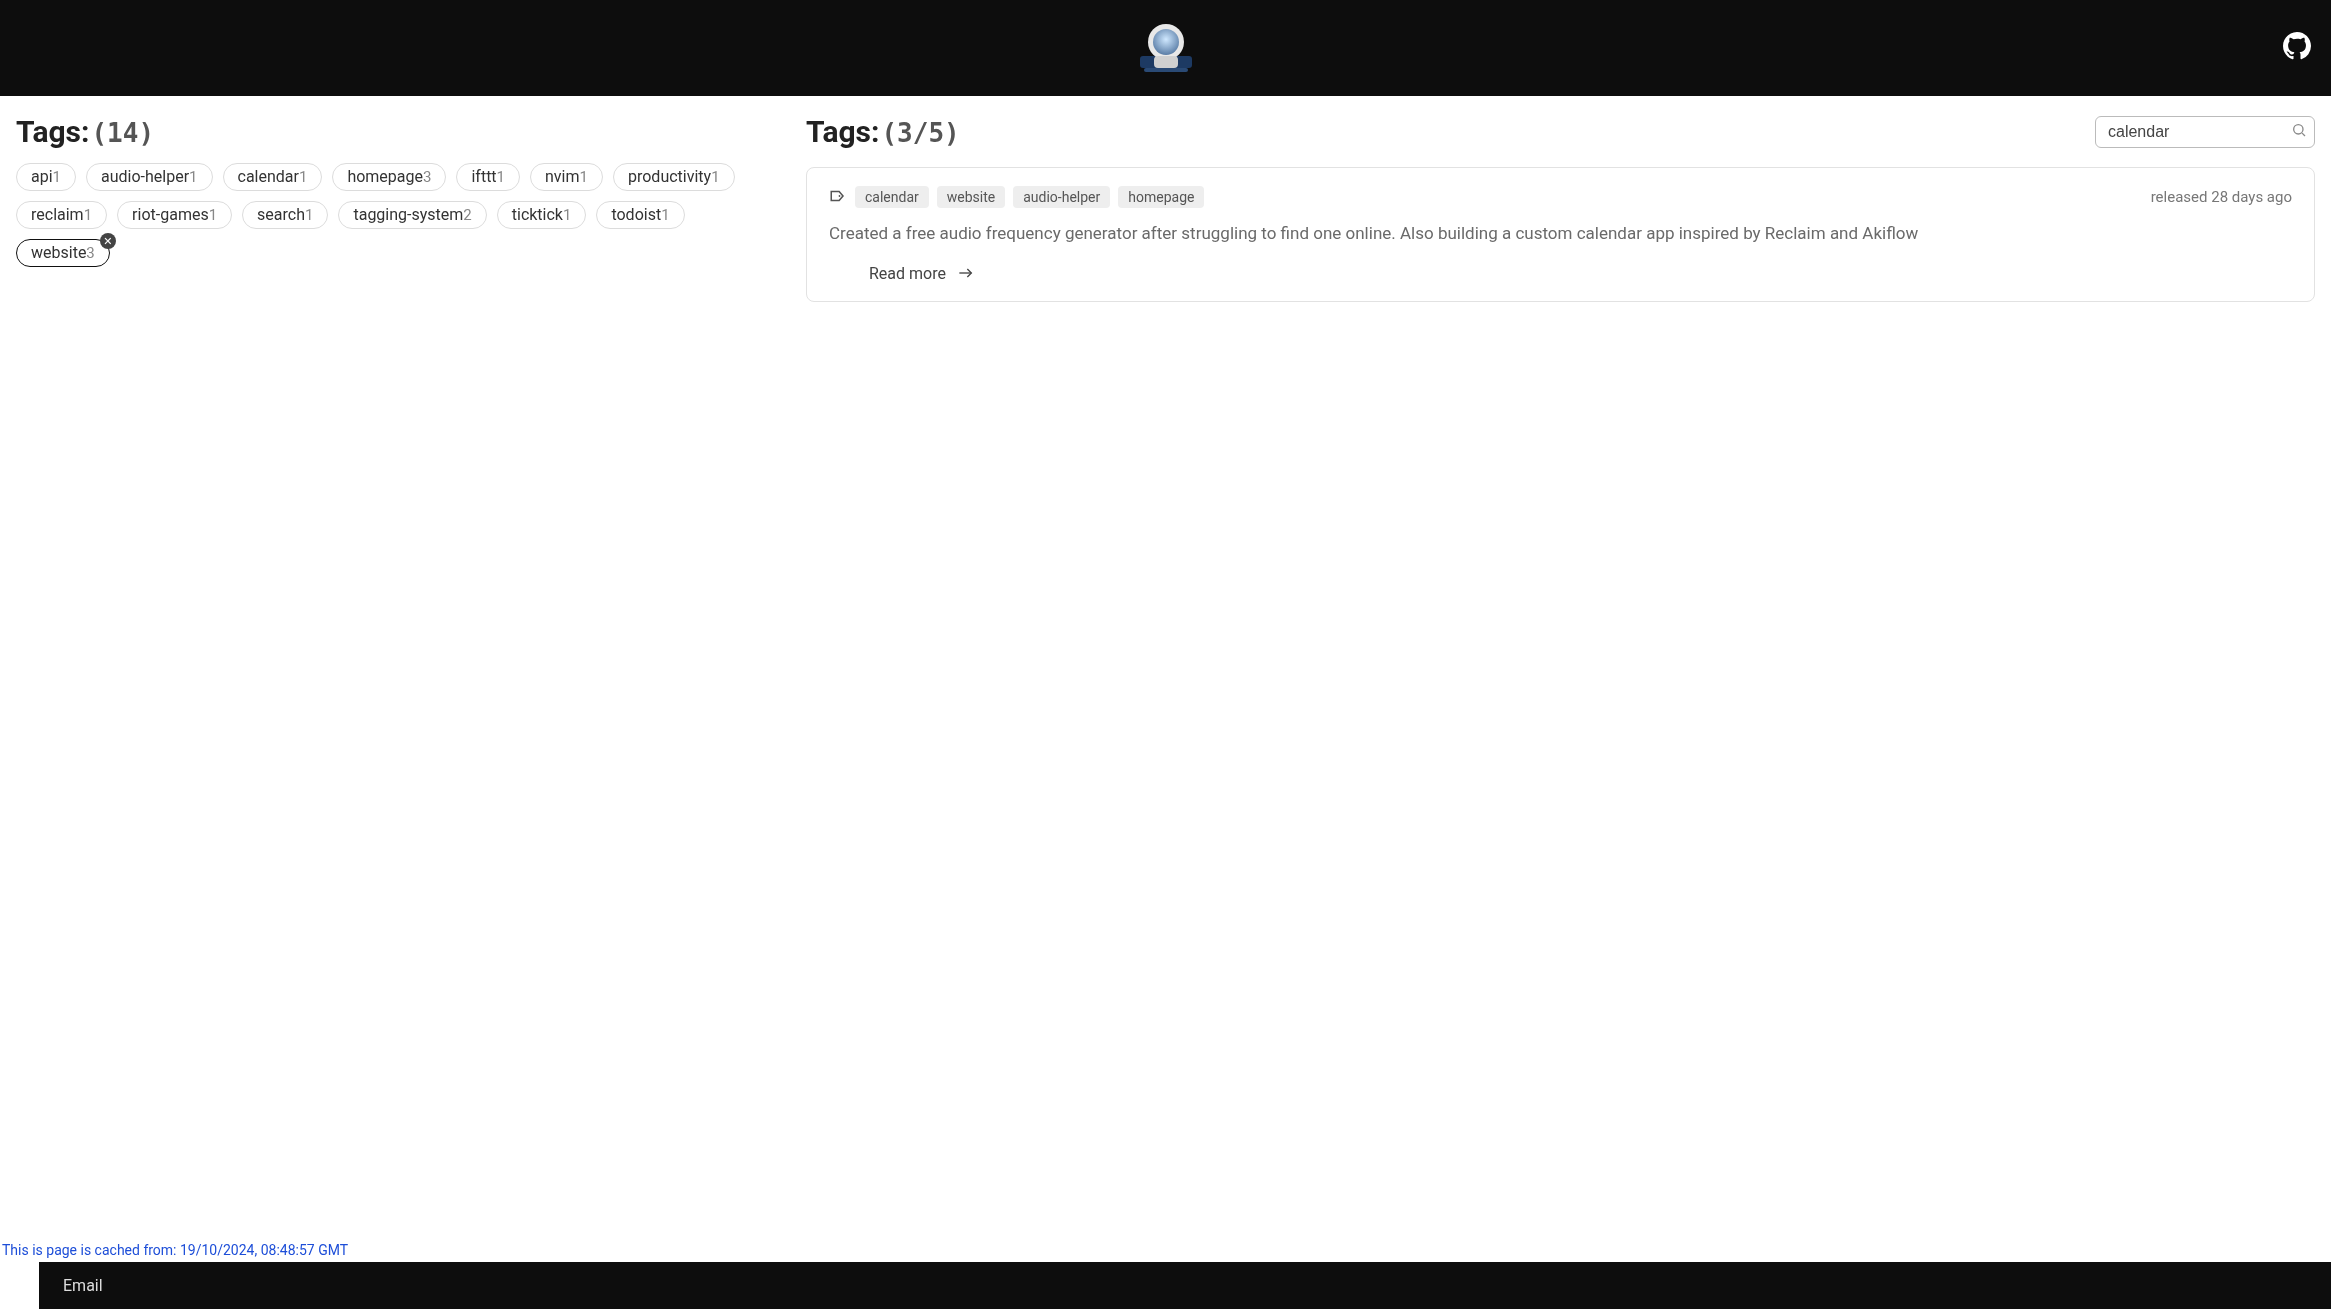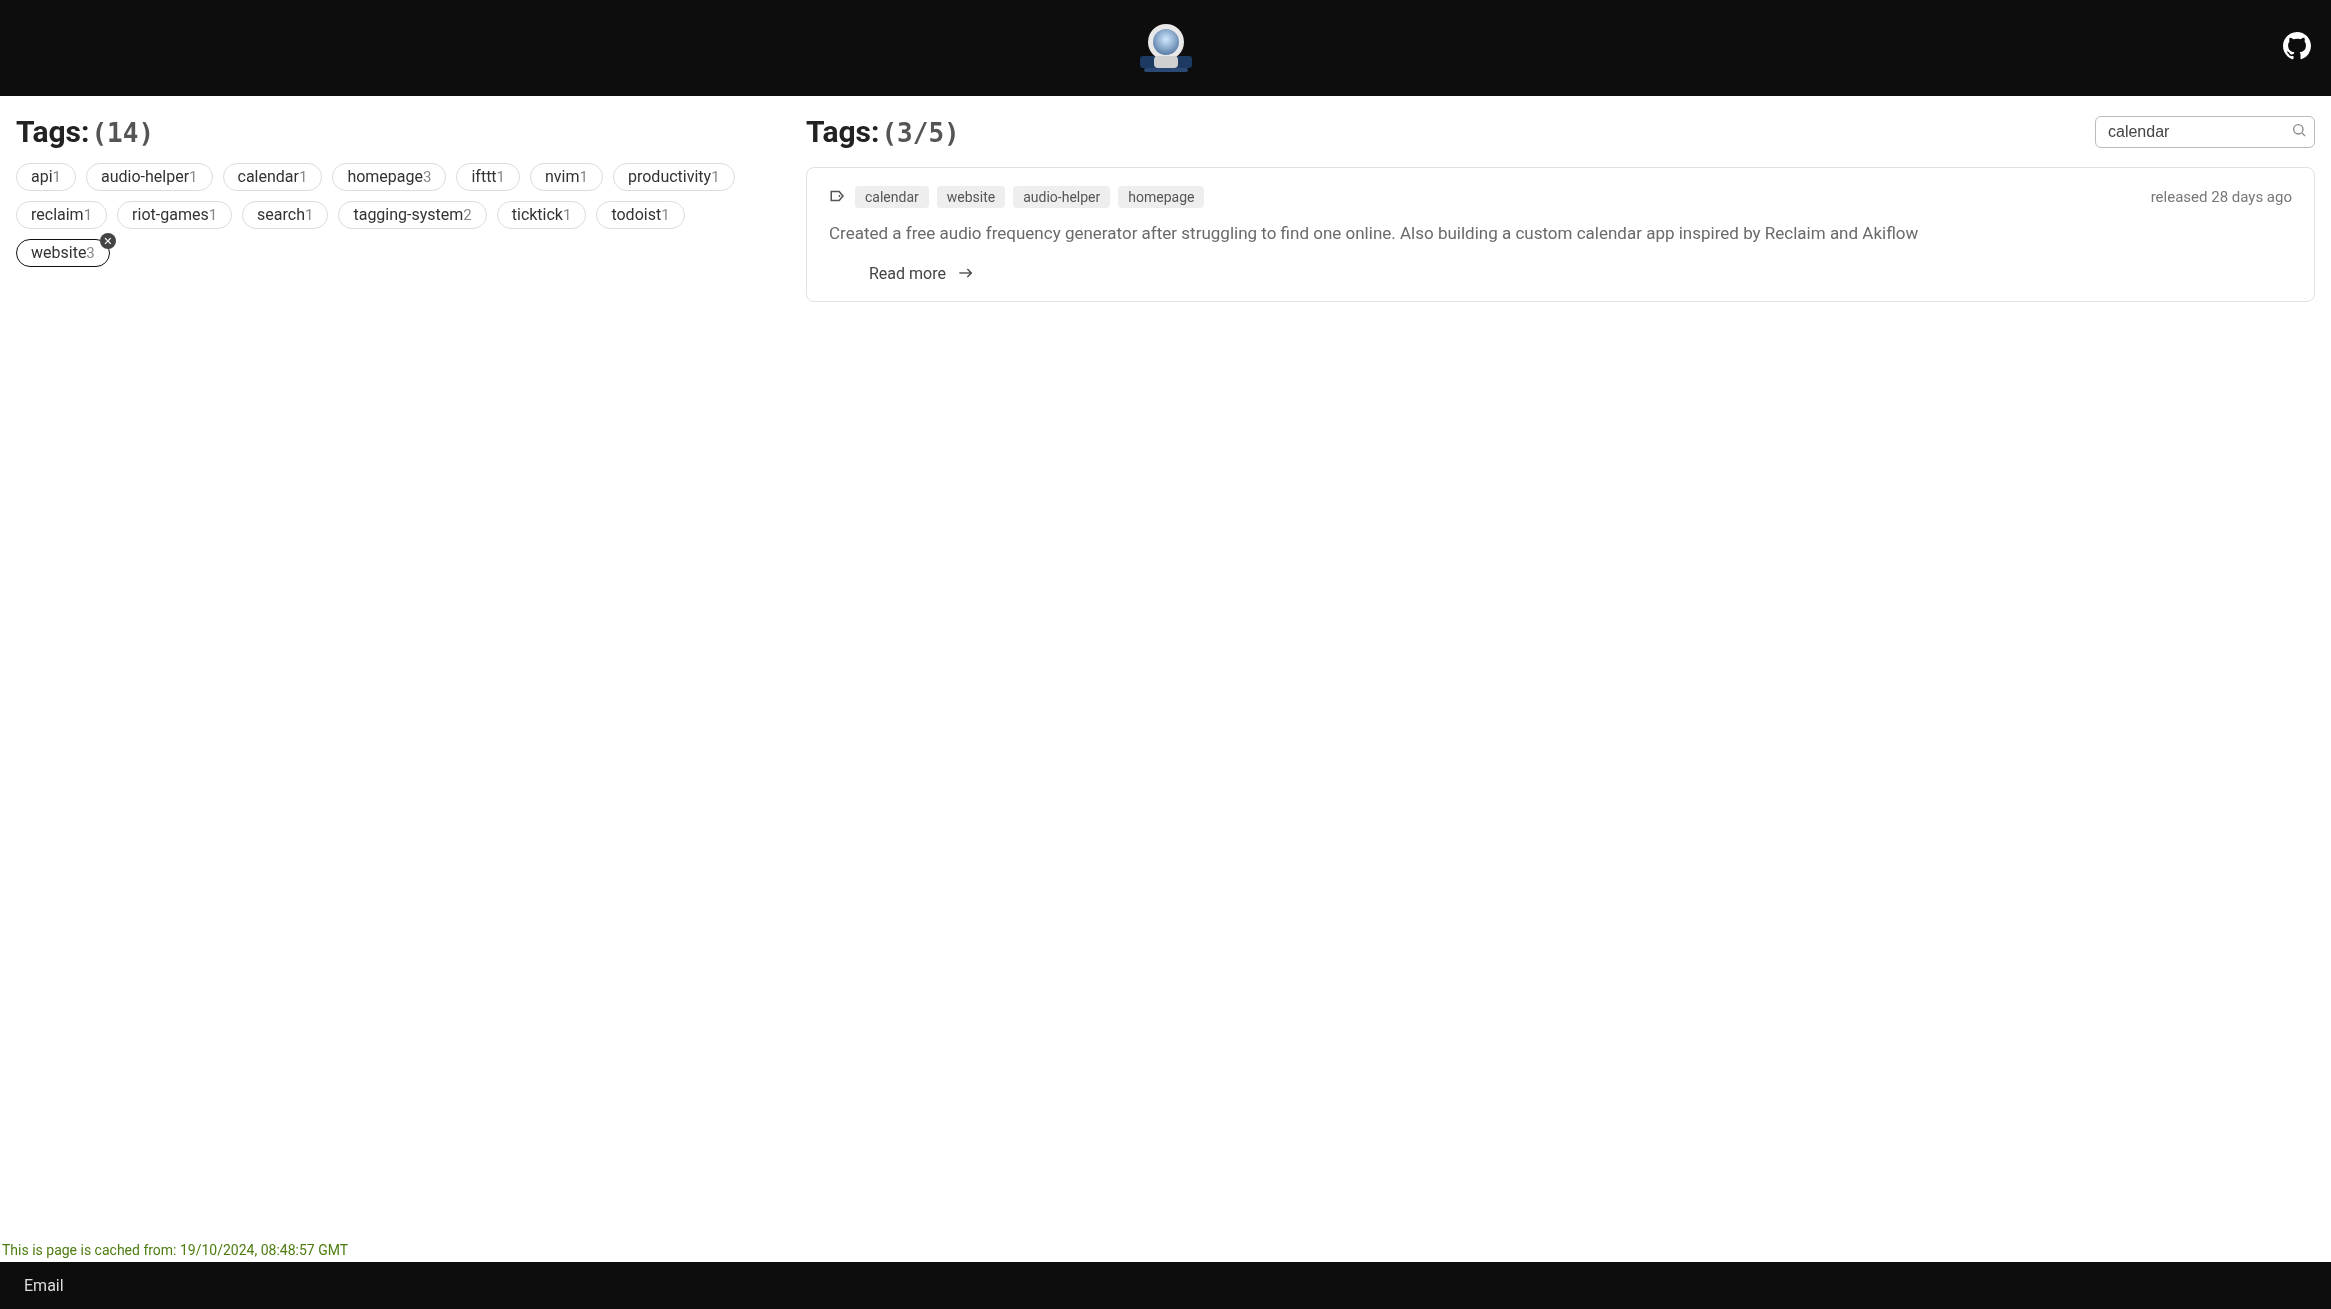--- a/index.html
+++ b/index.html
@@ -160,26 +160,27 @@
     margin-bottom: 18px;
     line-height: 1.4;
   }
   .read-more {
     display: inline-flex; align-items: center; gap: 12px;
     font-size: 16px; color: #444; margin-left: 40px;
   }
   .read-more svg { width: 16px; height: 12px; }
 
   
-  .cache-note { font-size: 14px; color: #4d7c0f; padding: 4px 2px; }
+  .cache-note { font-size: 14px; color: #1d4ed8; padding: 4px 2px; }
   footer.bottom {
     background: #0d0d0d;
     color: #ddd;
     padding: 14px 24px;
     font-size: 16px;
+    margin-left: 39px;
   }
   footer.bottom a { color: #ddd; text-decoration: none; cursor: pointer; }
 </style>
 </head>
 <body>
 
 <header class="topnav">
   <div class="nav-center">
     <div class="logo">
 

